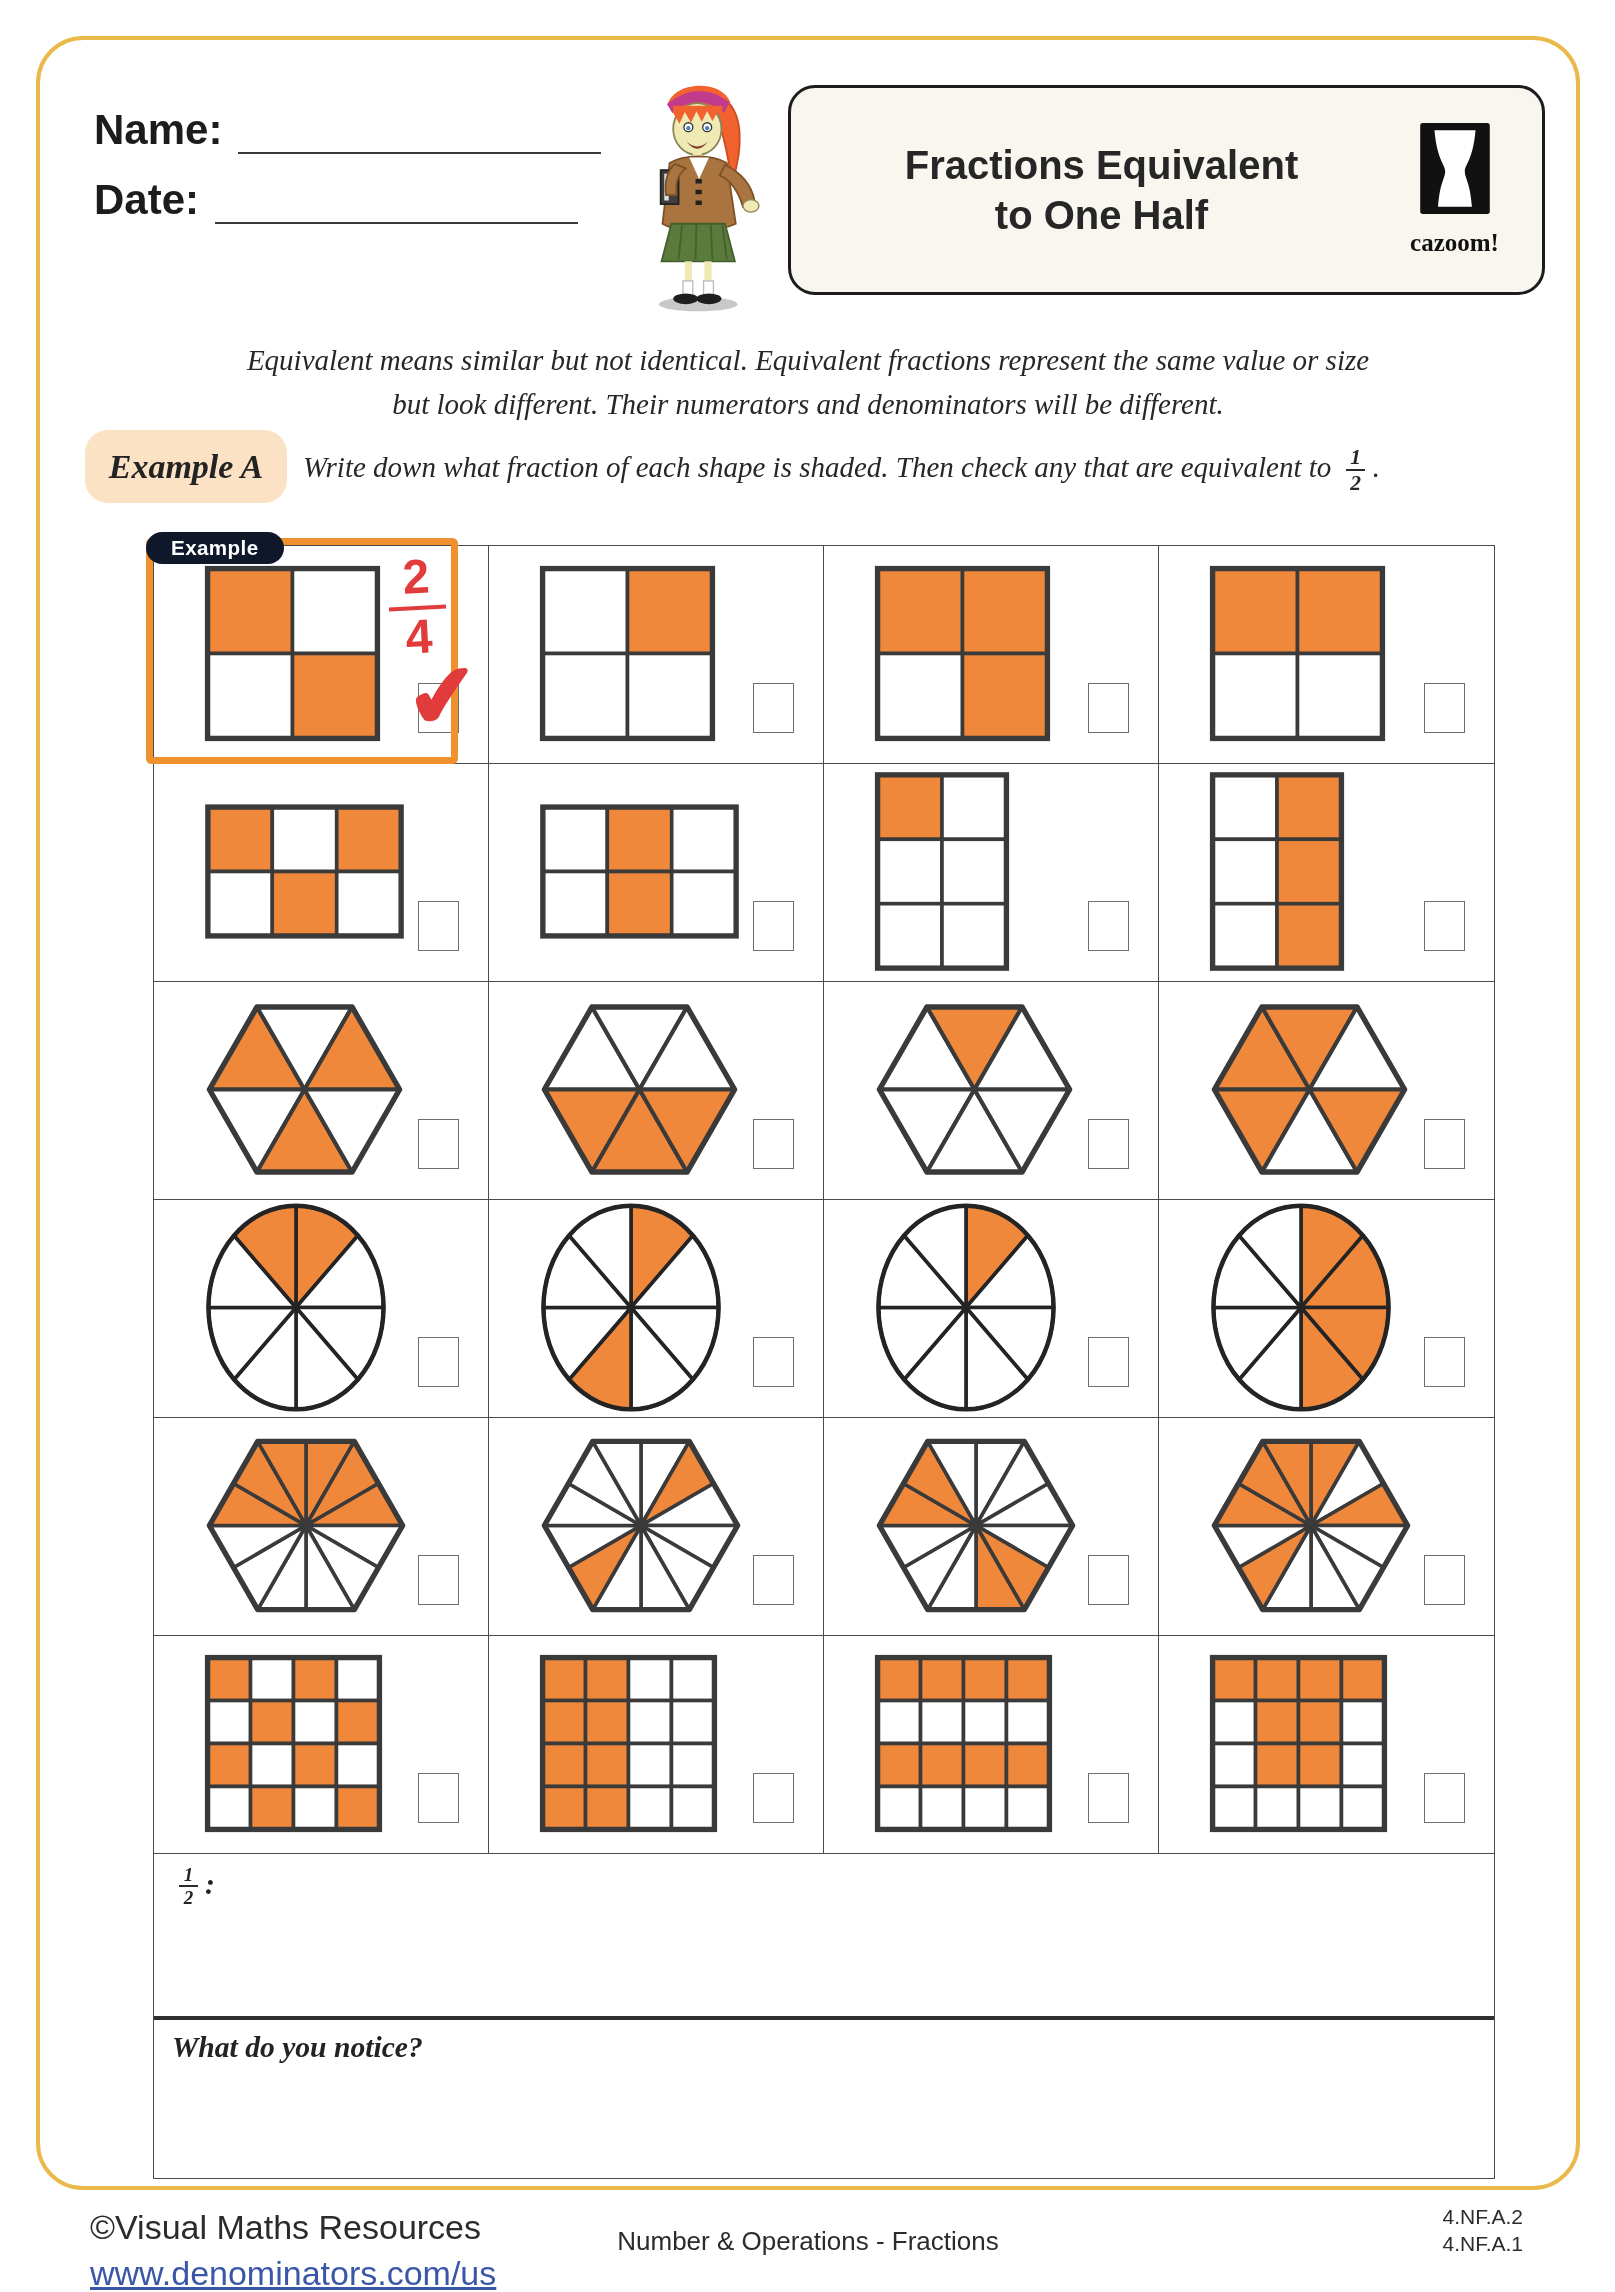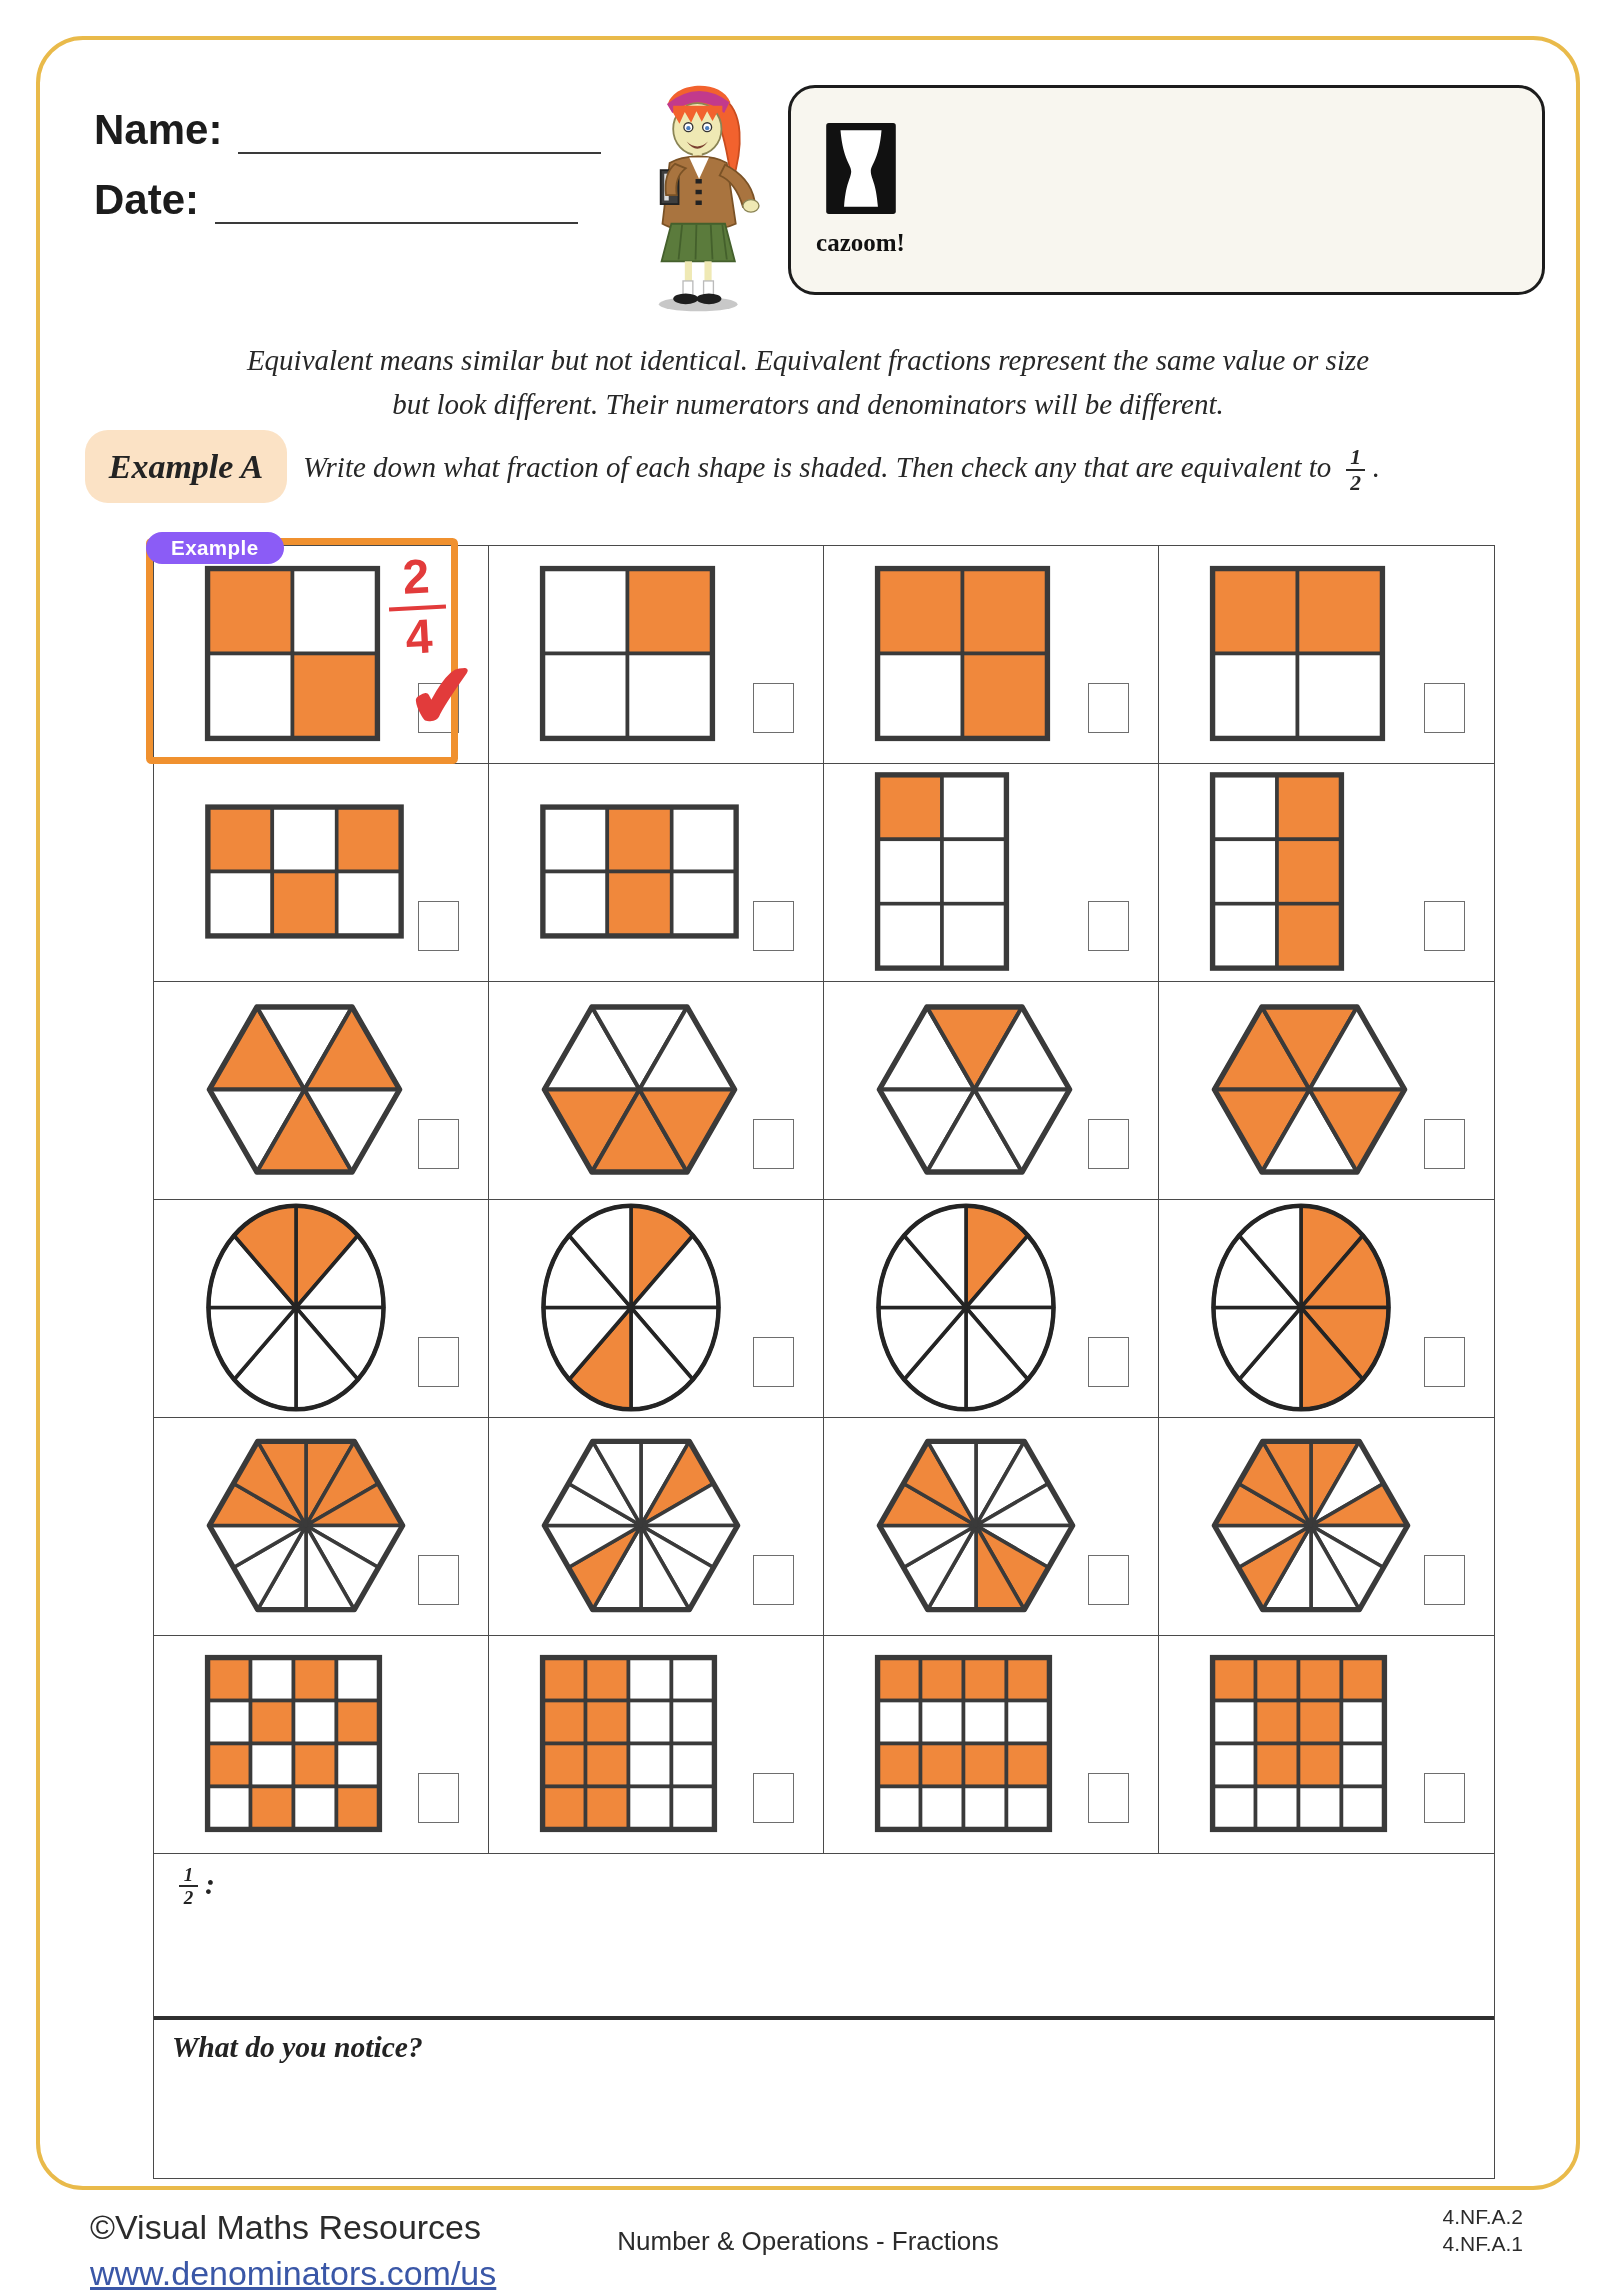--- a/index.html
+++ b/index.html
@@ -63,21 +63,21 @@
   .checkbox {
     position:absolute; right:29px; bottom:30px; width:41px; height:50px;
     background:#fff; border:1.8px solid #6e6e6e;
   }
   .ex-border {
     position:absolute; left:-8px; top:-8px; width:312px; height:226px;
     border:7.2px solid #F0912F; border-radius:5.4px; pointer-events:none; z-index:2;
   }
   .ex-tab {
     position:absolute; left:-8px; top:-14.3px; height:32px; padding:0 25px;
-    background:#8b5cf6; border-radius:16px; color:#fff; font-weight:bold; font-size:20.6px;
+    background:#0f172a; border-radius:16px; color:#fff; font-weight:bold; font-size:20.6px;
     display:flex; align-items:center; z-index:3; letter-spacing:0.4px;
   }
   .ex-frac {
     position:absolute; left:235px; top:5.4px; width:57px; text-align:center;
     color:#E23B3B; font-weight:bold; font-size:48px; line-height:1.1;
     transform:rotate(-3deg); z-index:3;
   }
   .ex-frac .fn2 { display:block; border-bottom:4.5px solid #E23B3B; padding-bottom:1.8px; }
   .ex-frac .fd2 { display:block; padding-top:1.8px; }
   .ex-check {
@@ -141,20 +141,24 @@
     <rect x="77" y="226" width="8" height="24" fill="#EFE9B4"></rect>
     <rect x="99" y="226" width="8" height="24" fill="#EFE9B4"></rect>
     <rect x="75" y="248" width="11" height="16" fill="#ffffff" stroke="#bbbbbb" stroke-width="1.5"></rect>
     <rect x="98" y="248" width="11" height="16" fill="#ffffff" stroke="#bbbbbb" stroke-width="1.5"></rect>
     <ellipse cx="78" cy="268" rx="14" ry="6" fill="#1e1e1e"></ellipse>
     <ellipse cx="104" cy="268" rx="14" ry="6" fill="#1e1e1e"></ellipse>
   </svg>
 </div>
 
 <div class="title-box">
+  <div class="title-text">
+    <span>Fractions Equivalent</span><br>
+    <span>to One Half</span>
+  </div>
   <div class="logo">
     <div class="logo-glyph">
       <svg width="70" height="91" viewBox="0 0 78 102">
         <rect x="0" y="0" width="78" height="102" fill="#111111" rx="3"></rect>
         <path d="M16,8 H62 C59,42 50,46 50,54 C50,62 56,66 58,94 H20 C22,66 28,62 28,54 C28,46 19,42 16,8 Z" fill="#ffffff"></path>
       </svg>
     </div>
     <div class="logo-word">cazoom!</div>
   </div>
 </div>

